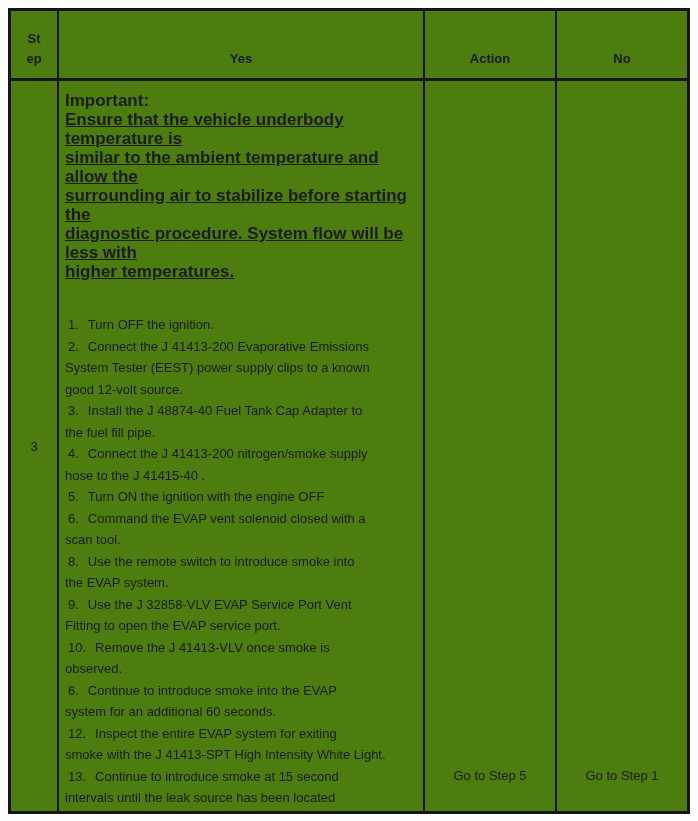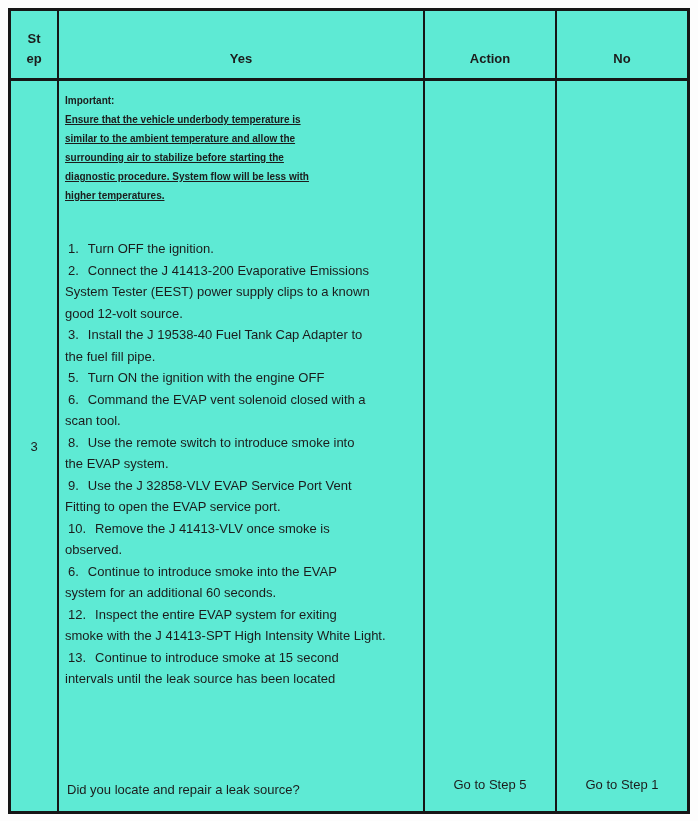--- a/index.html
+++ b/index.html
@@ -20,21 +20,21 @@
     position: absolute;
     left: 8px;
     top: 8px;
     width: 682px;
     height: 806px;
     box-sizing: border-box;
     border: 3px solid #161616;
     display: grid;
     grid-template-columns: 48px 366px 132px 1fr;
     grid-template-rows: 70px 1fr;
-    background: #5eead4;
+    background: #4d7c0f;
   }
   .cell {
     box-sizing: border-box;
     overflow: hidden;
   }
   .v-border { border-right: 2px solid #161616; }
   .hcell {
     border-bottom: 3px solid #161616;
     display: flex;
     align-items: flex-end;
@@ -53,21 +53,21 @@
     font-size: 13px;
   }
   .action-cell {
     display: flex;
     flex-direction: column;
     padding: 10px 5px 11px 6px;
     font-size: 13px;
   }
   .intro {
     font-weight: bold;
-    font-size: 10px;
+    font-size: 17px;
     line-height: 19px;
   }
   .intro .intro-text { white-space: pre-line; text-decoration: underline; }
   .steps { margin-top: 33px; }
   .step {
     margin: 0;
     line-height: 21.5px;
     text-indent: 3px;
   }
   .step .num {
@@ -77,21 +77,21 @@
   .question {
     margin-top: auto;
     line-height: 21.5px;
     padding-left: 2px;
   }
   .result-cell {
     display: flex;
     flex-direction: column;
     justify-content: flex-end;
     align-items: center;
-    padding-bottom: 19px;
+    padding-bottom: 28px;
     font-size: 13px;
   }
 </style>
 </head>
 <body>
 
 <div class="page">
   <div class="doc-table">
 
     <div class="cell hcell v-border">
@@ -128,24 +128,28 @@
             <span class="num">1.</span><span class="txt">Turn OFF the ignition.</span>
           </p>
 
           <p class="step">
             <span class="num">2.</span><span class="txt">Connect the J 41413-200 Evaporative Emissions
 System Tester (EEST) power supply clips to a known
 good 12-volt source.</span>
           </p>
 
           <p class="step">
-            <span class="num">3.</span><span class="txt">Install the J 19538-40 Fuel Tank Cap Adapter to
+            <span class="num">3.</span><span class="txt">Install the J 48874-40 Fuel Tank Cap Adapter to
 the fuel fill pipe.</span>
           </p>
 
+          <p class="step">
+            <span class="num">4.</span><span class="txt">Connect the J 41413-200 nitrogen/smoke supply
+hose to the J 41415-40 .</span>
+          </p>
 
           <p class="step">
             <span class="num">5.</span><span class="txt">Turn ON the ignition with the engine OFF</span>
           </p>
 
           <p class="step">
             <span class="num">6.</span><span class="txt">Command the EVAP vent solenoid closed with a
 scan tool.</span>
           </p>
 

